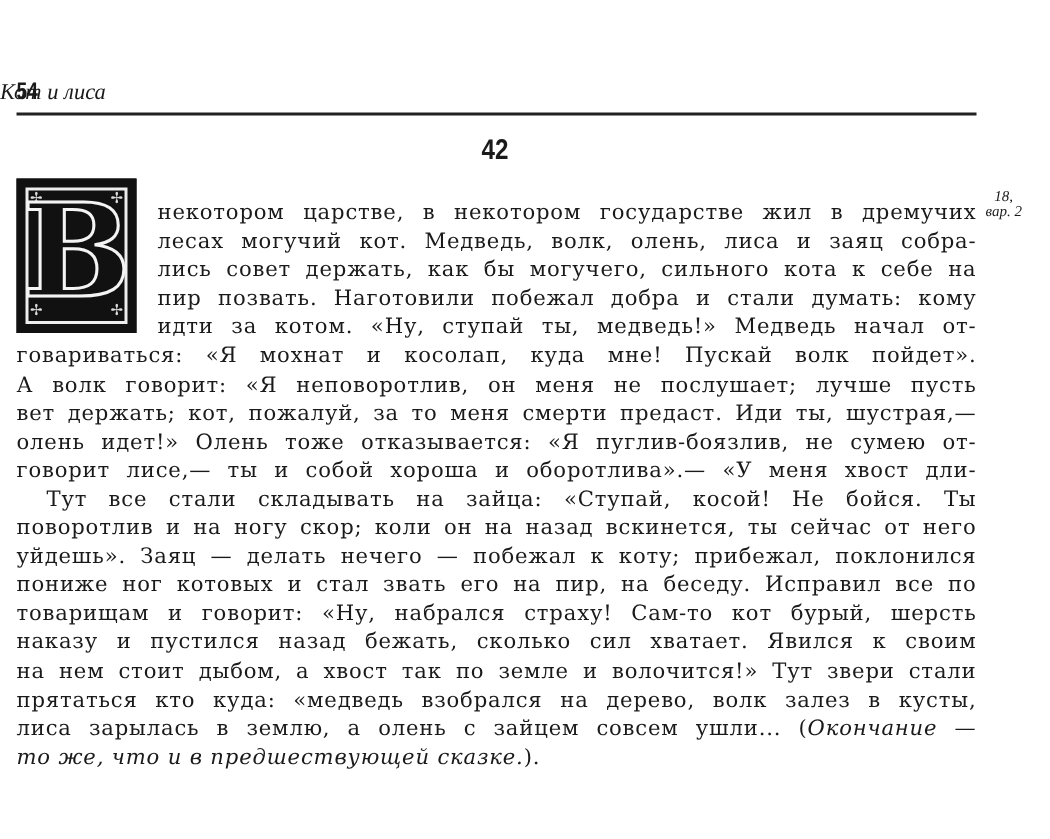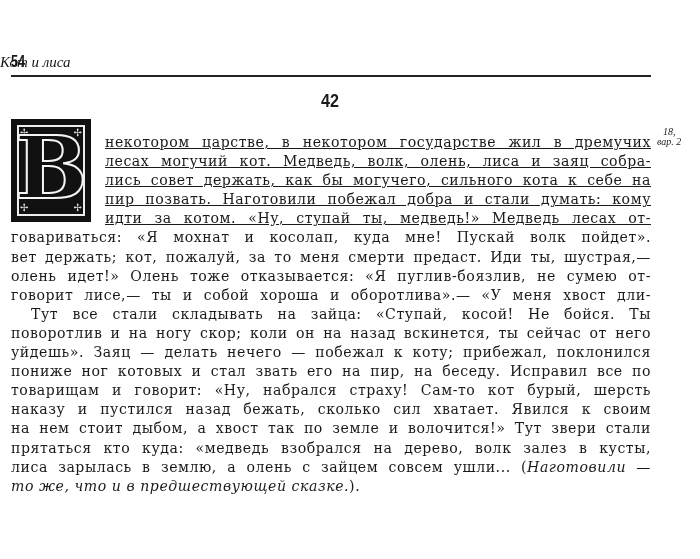--- a/index.html
+++ b/index.html
@@ -42,21 +42,21 @@
     font-family: "DejaVu Serif", serif; font-weight: bold; font-size: 86px; line-height: 90px;
     color: #111; -webkit-text-stroke: 2px #f4f4f4;
   }
   .orn { position:absolute; color:#ddd; font-size:10px; line-height:10px; }
   .text {
     position: absolute; left: 11px; width: 640px; top: 133px;
     font-size: 14.1px; line-height: 19.1px; letter-spacing: 0.55px;
   }
   .line { display: block; white-space: nowrap; text-align: justify; text-align-last: justify; height: 19.1px; }
   .line.last { text-align-last: left; }
-  .line.indent1 { padding-left: 94px; text-decoration: underline; }
+  .line.indent1 { padding-left: 94px; }
   .line.para { padding-left: 20px; }
   .it { font-style: italic; }
 </style>
 </head>
 <body>
 
 <div class="page-num">54</div>
 <div class="running-head">Кот и лиса</div>
 <div class="head-rule"></div>
 
@@ -74,28 +74,29 @@
   <span class="orn" style="left:7px;bottom:7px">✢</span>
   <span class="orn" style="right:7px;bottom:7px">✢</span>
   <div class="letter">В</div>
 </div>
 
 <div class="text">
   <span class="line indent1">некотором царстве, в некотором государстве жил в дремучих</span>
   <span class="line indent1">лесах могучий кот. Медведь, волк, олень, лиса и заяц собра-</span>
   <span class="line indent1">лись совет держать, как бы могучего, сильного кота к себе на</span>
   <span class="line indent1">пир позвать. Наготовили побежал добра и стали думать: кому</span>
-  <span class="line indent1">идти за котом. «Ну, ступай ты, медведь!» Медведь лесах от-</span>
+  <span class="line indent1">идти за котом. «Ну, ступай ты, медведь!» Медведь начал от-</span>
   <span class="line">говариваться: «Я мохнат и косолап, куда мне! Пускай волк пойдет».</span>
+  <span class="line">А волк говорит: «Я неповоротлив, он меня не послушает; лучше пусть</span>
   <span class="line">вет держать; кот, пожалуй, за то меня смерти предаст. Иди ты, шустрая,—</span>
   <span class="line">олень идет!» Олень тоже отказывается: «Я пуглив-боязлив, не сумею от-</span>
   <span class="line">говорит лисе,— ты и собой хороша и оборотлива».— «У меня хвост дли-</span>
   <span class="line para">Тут все стали складывать на зайца: «Ступай, косой! Не бойся. Ты</span>
   <span class="line">поворотлив и на ногу скор; коли он на назад вскинется, ты сейчас от него</span>
   <span class="line">уйдешь». Заяц — делать нечего — побежал к коту; прибежал, поклонился</span>
   <span class="line">пониже ног котовых и стал звать его на пир, на беседу. Исправил все по</span>
   <span class="line">товарищам и говорит: «Ну, набрался страху! Сам-то кот бурый, шерсть</span>
   <span class="line">наказу и пустился назад бежать, сколько сил хватает. Явился к своим</span>
   <span class="line">на нем стоит дыбом, а хвост так по земле и волочится!» Тут звери стали</span>
   <span class="line">прятаться кто куда: «медведь взобрался на дерево, волк залез в кусты,</span>
-  <span class="line"><span>лиса зарылась в землю, а олень с зайцем совсем ушли... (</span><span class="it">Наготовили —</span></span>
+  <span class="line"><span>лиса зарылась в землю, а олень с зайцем совсем ушли... (</span><span class="it">Окончание —</span></span>
   <span class="line last"><span class="it">то же, что и в предшествующей сказке.</span><span>).</span></span>
 </div>
 
 </body></html>

